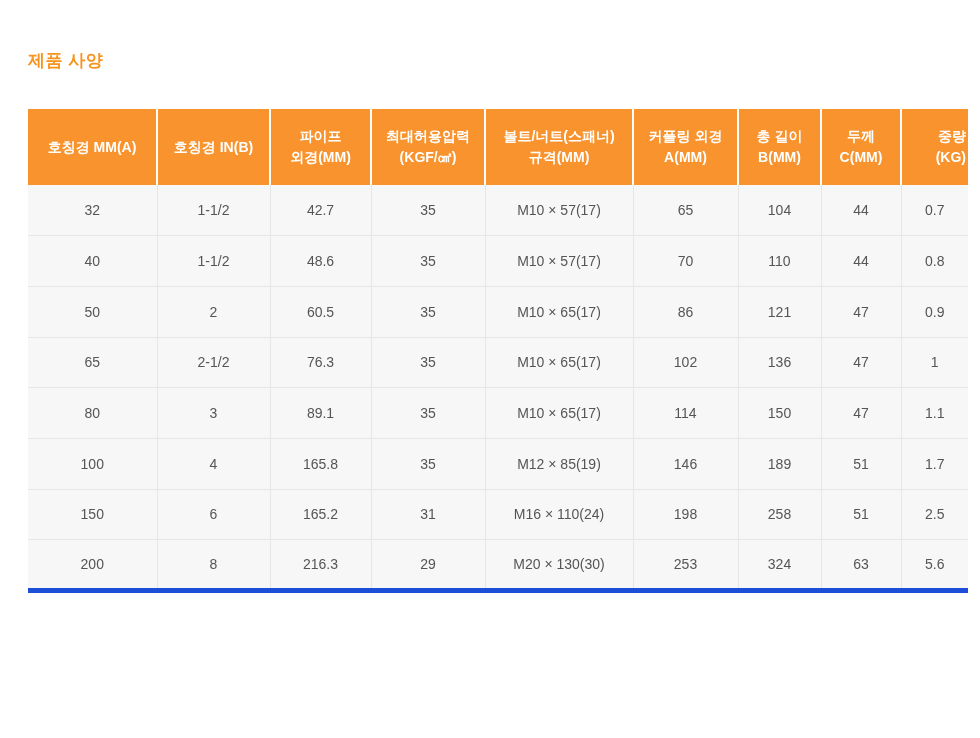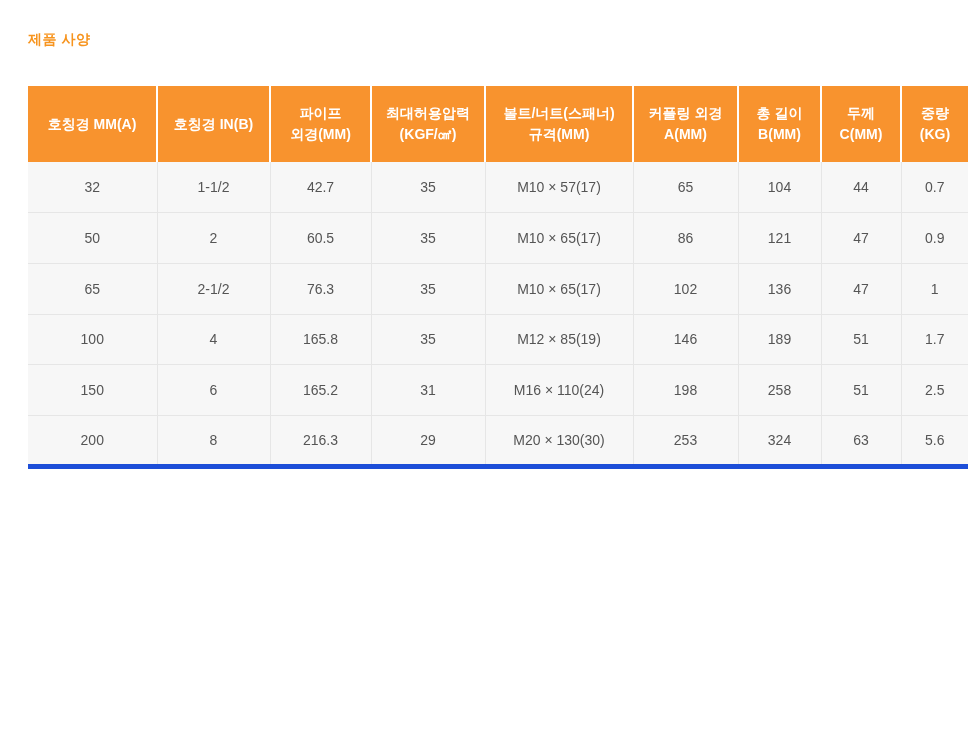--- a/index.html
+++ b/index.html
@@ -10,22 +10,22 @@
     font-family: "Liberation Sans", "DejaVu Sans", sans-serif;
     color: #4d4d4d;
     overflow: hidden;
   }
   .page {
     width: 980px;
     height: 738px;
     padding: 28px 28px 0 28px;
   }
   .page-title {
-    margin-top: 3px;
-    font-size: 14px;
+    margin-top: 21px;
+    font-size: 17px;
     font-weight: bold;
     color: #f7941e;
     letter-spacing: 0.5px;
   }
   table.spec-table {
     margin-top: 37px;
     width: 940px;
     border-collapse: collapse;
     table-layout: fixed;
   }
@@ -34,21 +34,21 @@
     background: #f8932e;
     color: #ffffff;
     font-size: 14px;
     font-weight: bold;
     text-align: center;
     vertical-align: middle;
     line-height: 1.5;
     border-right: 2px solid #ffffff;
     padding: 0 2px;
   }
-  table.spec-table thead th:last-child { border-right: none; }
+  table.spec-table thead th:last-child { border-right: none; text-align: right; }
   table.spec-table tbody td {
     height: 50.7px;
     background: #f7f7f7;
     font-size: 14px;
     color: #555555;
     text-align: center;
     vertical-align: middle;
     border-right: 1px solid #e6e6e6;
     border-bottom: 1px solid #e6e6e6;
     padding: 0 2px;
@@ -93,40 +93,62 @@
           <td>1-1/2</td>
           <td>42.7</td>
           <td>35</td>
           <td>M10 × 57(17)</td>
           <td>65</td>
           <td>104</td>
           <td>44</td>
           <td>0.7</td>
         </tr>
         <tr>
+          <td>40</td>
+          <td>1-1/2</td>
+          <td>48.6</td>
+          <td>35</td>
+          <td>M10 × 57(17)</td>
+          <td>70</td>
+          <td>110</td>
+          <td>44</td>
+          <td>0.8</td>
+        </tr>
+        <tr>
           <td>50</td>
           <td>2</td>
           <td>60.5</td>
           <td>35</td>
           <td>M10 × 65(17)</td>
           <td>86</td>
           <td>121</td>
           <td>47</td>
           <td>0.9</td>
         </tr>
         <tr>
           <td>65</td>
           <td>2-1/2</td>
           <td>76.3</td>
           <td>35</td>
           <td>M10 × 65(17)</td>
           <td>102</td>
           <td>136</td>
           <td>47</td>
           <td>1</td>
+        </tr>
+        <tr>
+          <td>80</td>
+          <td>3</td>
+          <td>89.1</td>
+          <td>35</td>
+          <td>M10 × 65(17)</td>
+          <td>114</td>
+          <td>150</td>
+          <td>47</td>
+          <td>1.1</td>
         </tr>
         <tr>
           <td>100</td>
           <td>4</td>
           <td>165.8</td>
           <td>35</td>
           <td>M12 × 85(19)</td>
           <td>146</td>
           <td>189</td>
           <td>51</td>

